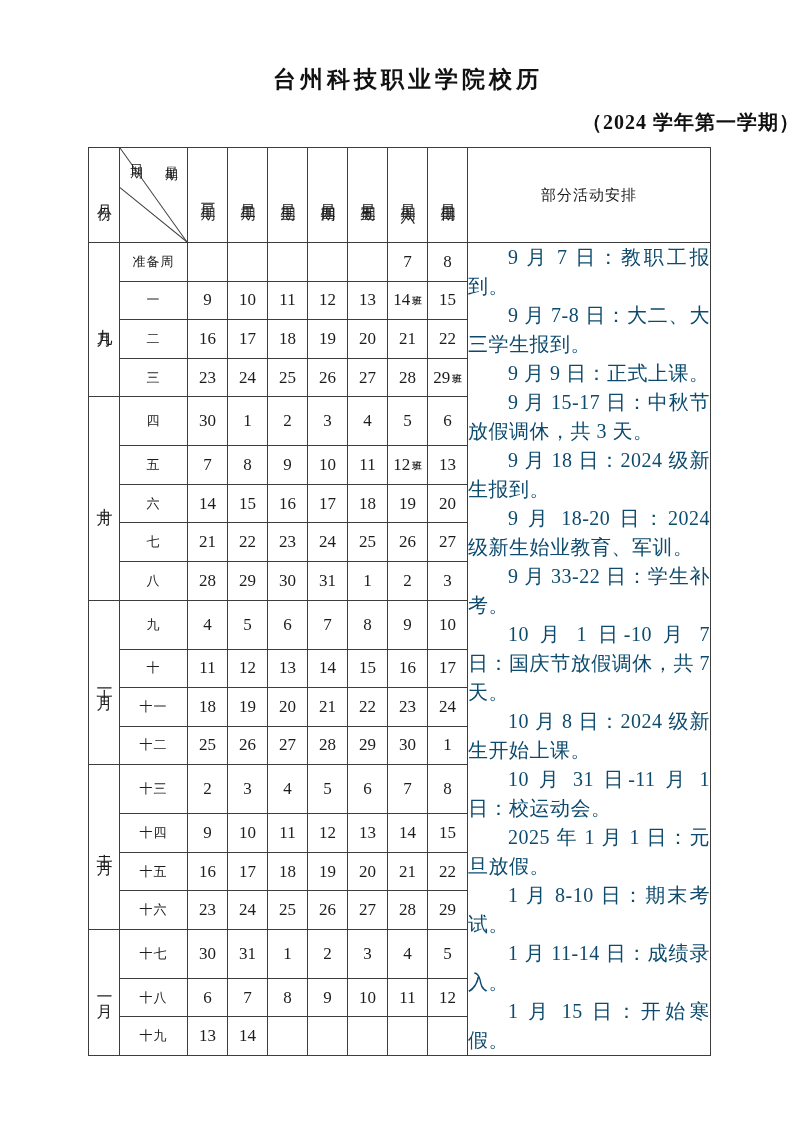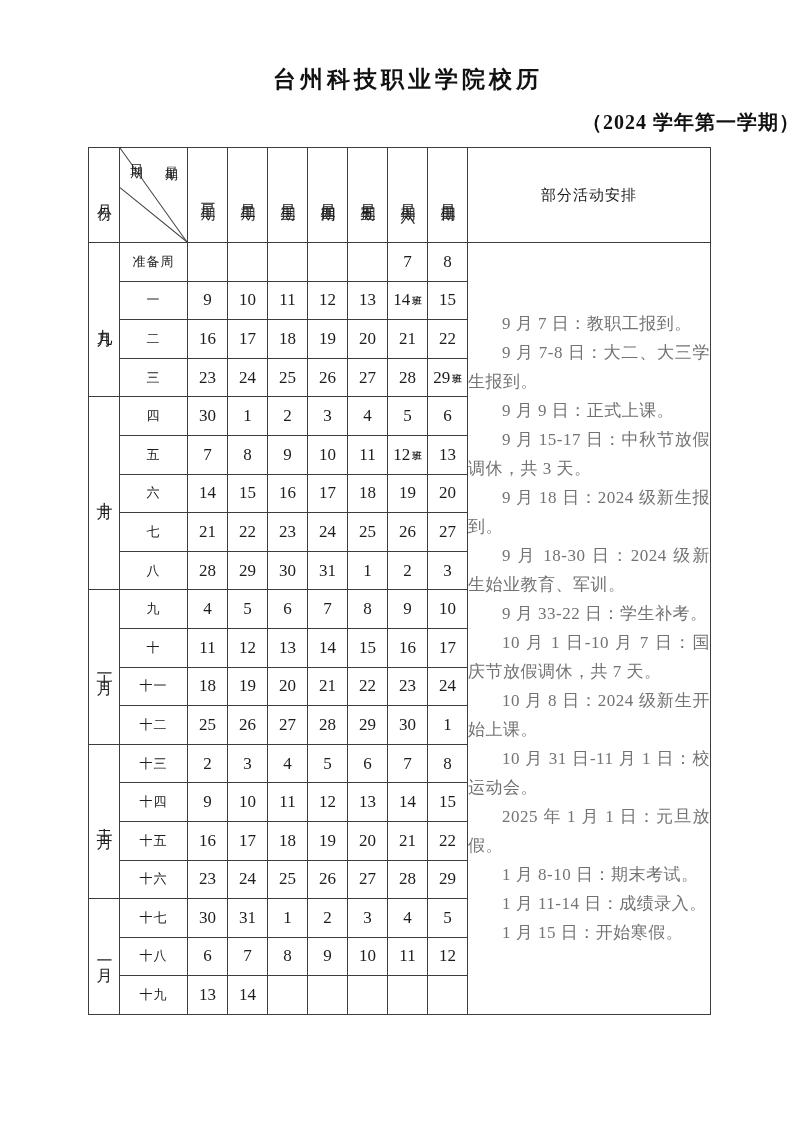--- a/index.html
+++ b/index.html
@@ -37,21 +37,21 @@
   .corner svg{position:absolute;left:0;top:0;width:100%;height:100%;}
   .corner svg line{stroke:#3d3d3d;stroke-width:1;vector-effect:non-scaling-stroke;}
   .c-lab{position:absolute;font-size:13px;letter-spacing:1px;line-height:1.15;}
   .c-date{left:8px;top:6px;}
   .c-week{right:9px;top:8px;}
   .c-cycle{left:5px;bottom:7px;}
   .act-h{font-size:15px;letter-spacing:1px;font-weight:400;}
   .act-c{vertical-align:top;padding:35px 6px 0 6px;}
   .act-c p{
     margin:0;text-indent:2em;text-align:justify;
-    font-size:17px;line-height:29px;letter-spacing:0.5px;color:#737373;
+    font-size:20px;line-height:29px;letter-spacing:0.5px;color:#0c4a6e;
   }
 </style>
 </head>
 <body>
 
 <div class="page">
   <h1 class="title">台州科技职业学院校历</h1>
   <h2 class="subtitle">（2024 学年第一学期）</h2>
   <table class="cal" id="cal">
       <colgroup>
@@ -96,21 +96,21 @@
           <td class="day-c"></td>
           <td class="day-c"></td>
           <td class="day-c">7</td>
           <td class="day-c">8</td>
           <td class="act-c" rowspan="20">
             <p class="">9 月 7 日：教职工报到。</p>
             <p class="">9 月 7-8 日：大二、大三学生报到。</p>
             <p class="">9 月 9 日：正式上课。</p>
             <p class="">9 月 15-17 日：中秋节放假调休，共 3 天。</p>
             <p class="">9 月 18 日：2024 级新生报到。</p>
-            <p class="">9 月 18-30 日：2024 级新生始业教育、军训。</p>
+            <p class="">9 月 18-20 日：2024 级新生始业教育、军训。</p>
             <p class="">9 月 33-22 日：学生补考。</p>
             <p class="">10 月 1 日-10 月 7 日：国庆节放假调休，共 7 天。</p>
             <p class="">10 月 8 日：2024 级新生开始上课。</p>
             <p class="">10 月 31 日-11 月 1 日：校运动会。</p>
             <p class="">2025 年 1 月 1 日：元旦放假。</p>
             <p class="">1 月 8-10 日：期末考试。</p>
             <p class="">1 月 11-14 日：成绩录入。</p>
             <p class="">1 月 15 日：开始寒假。</p>
           </td>
         </tr>

